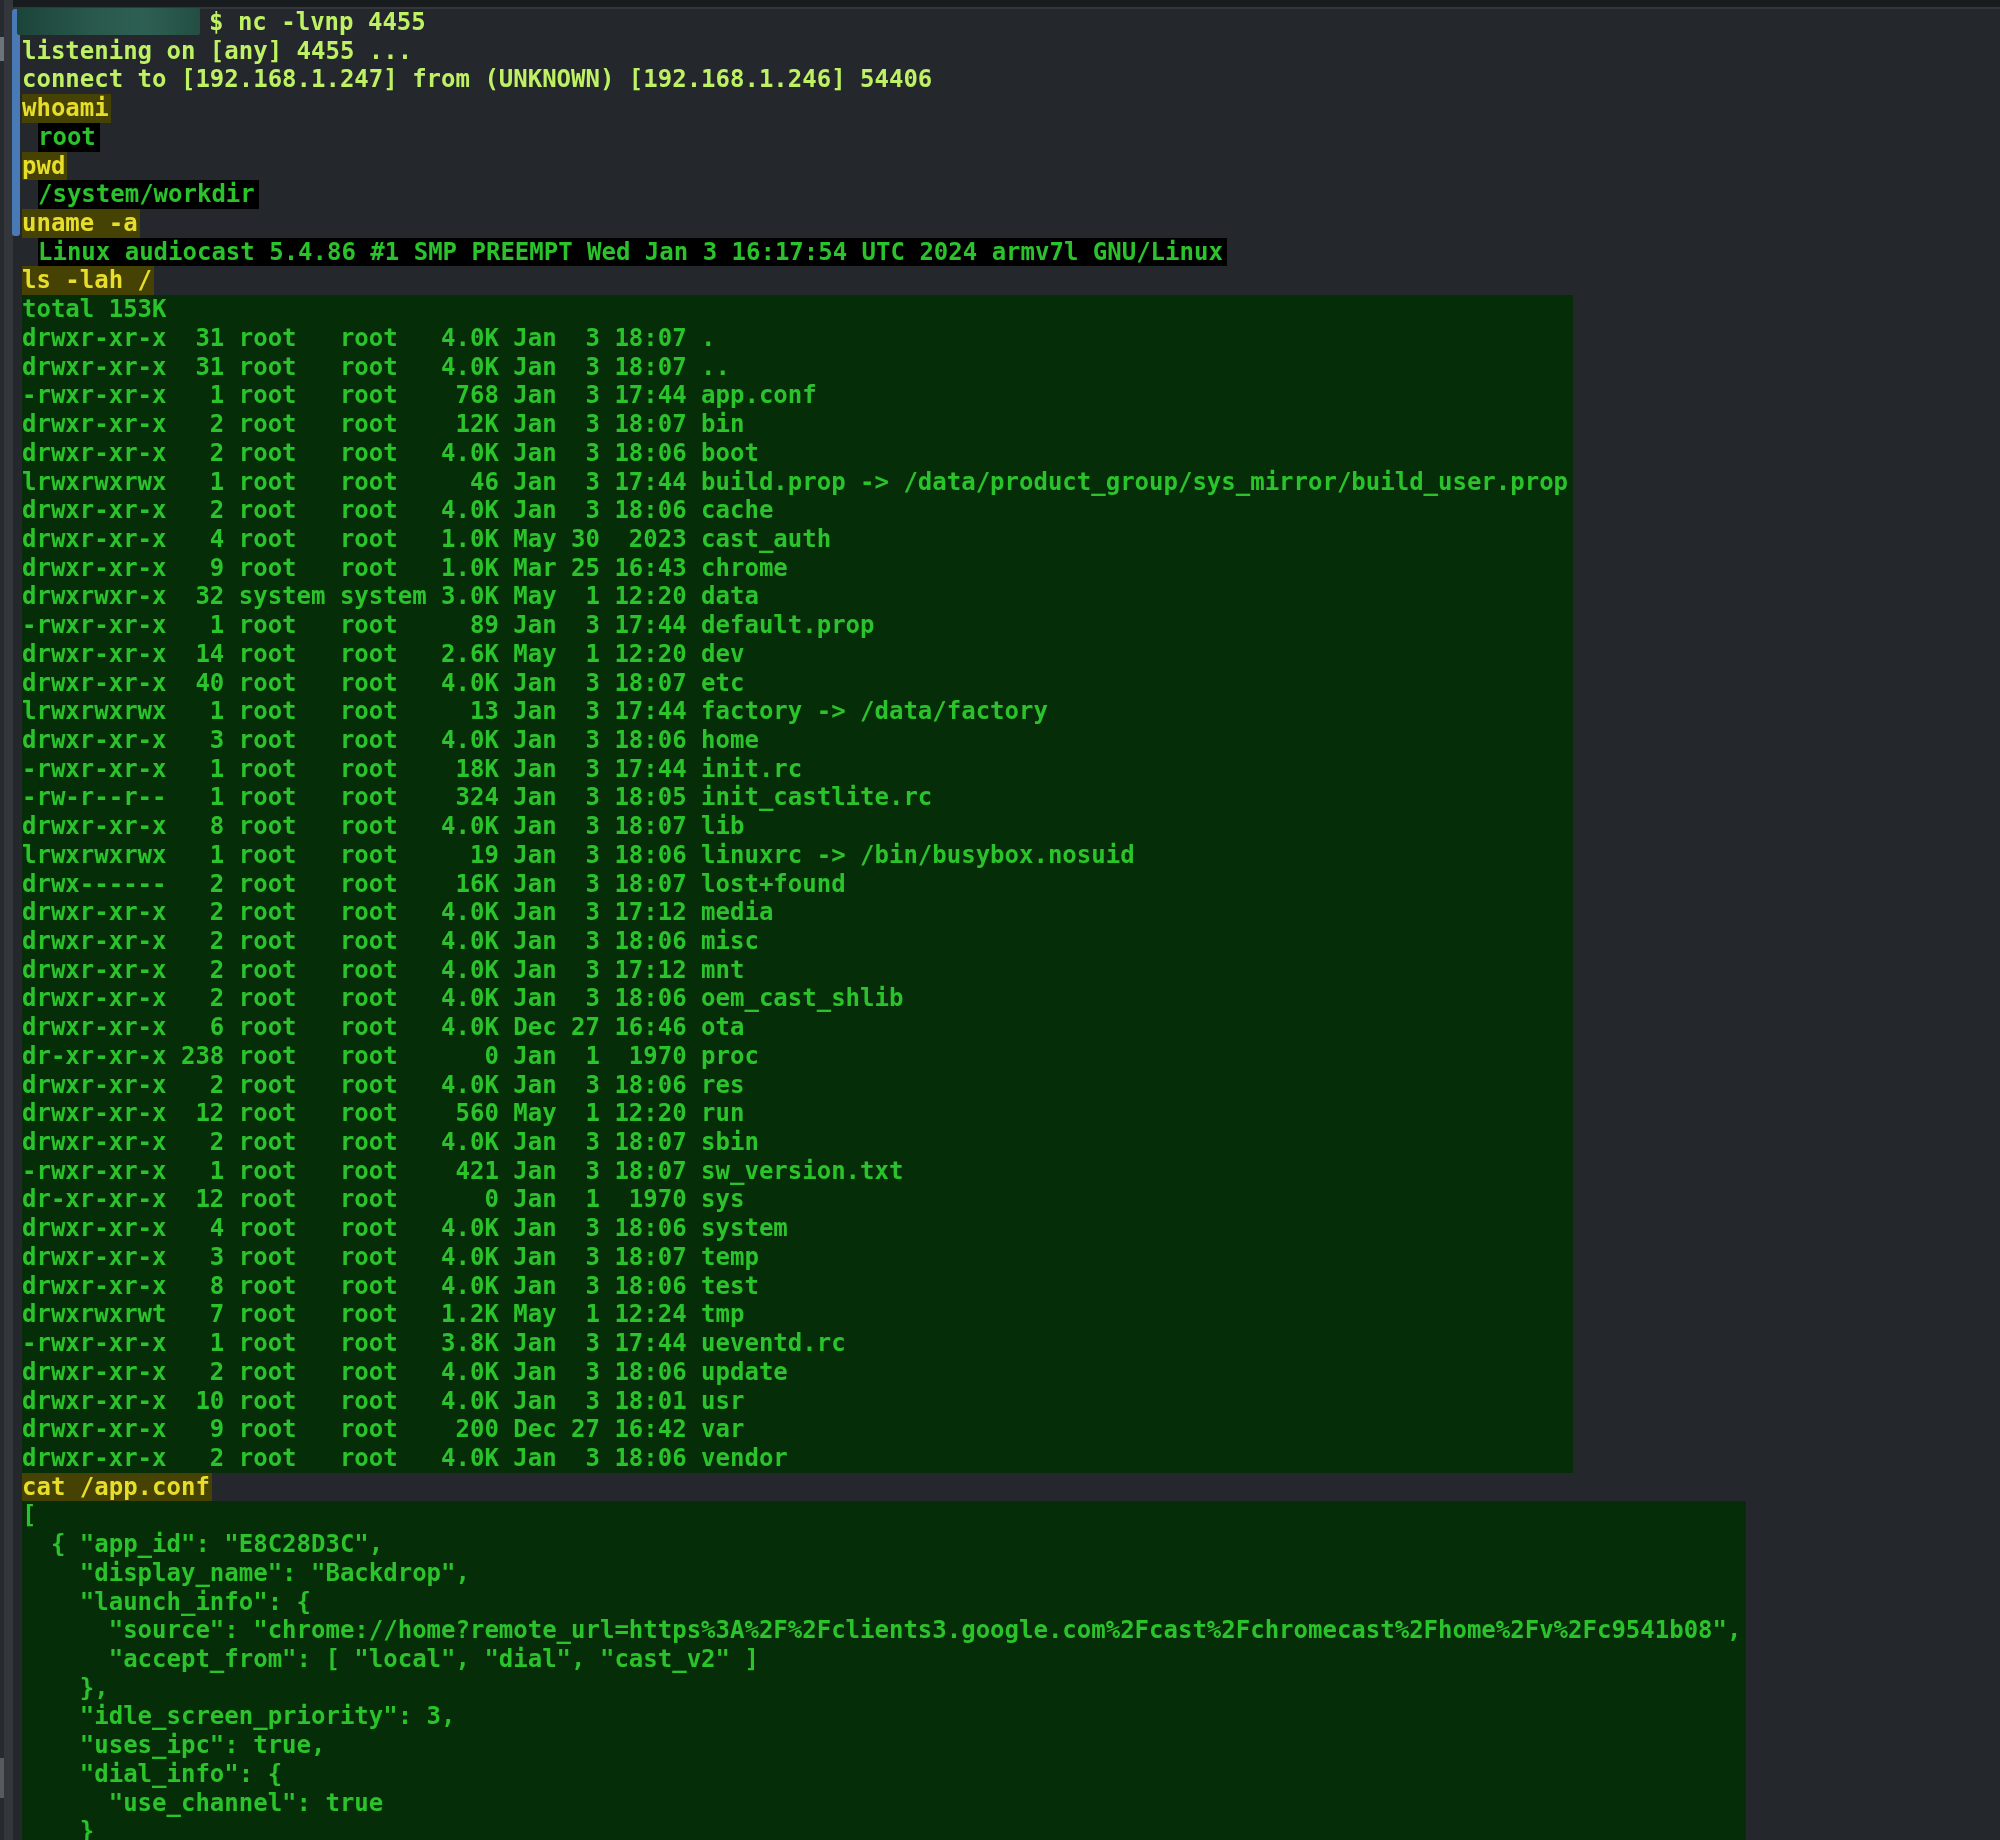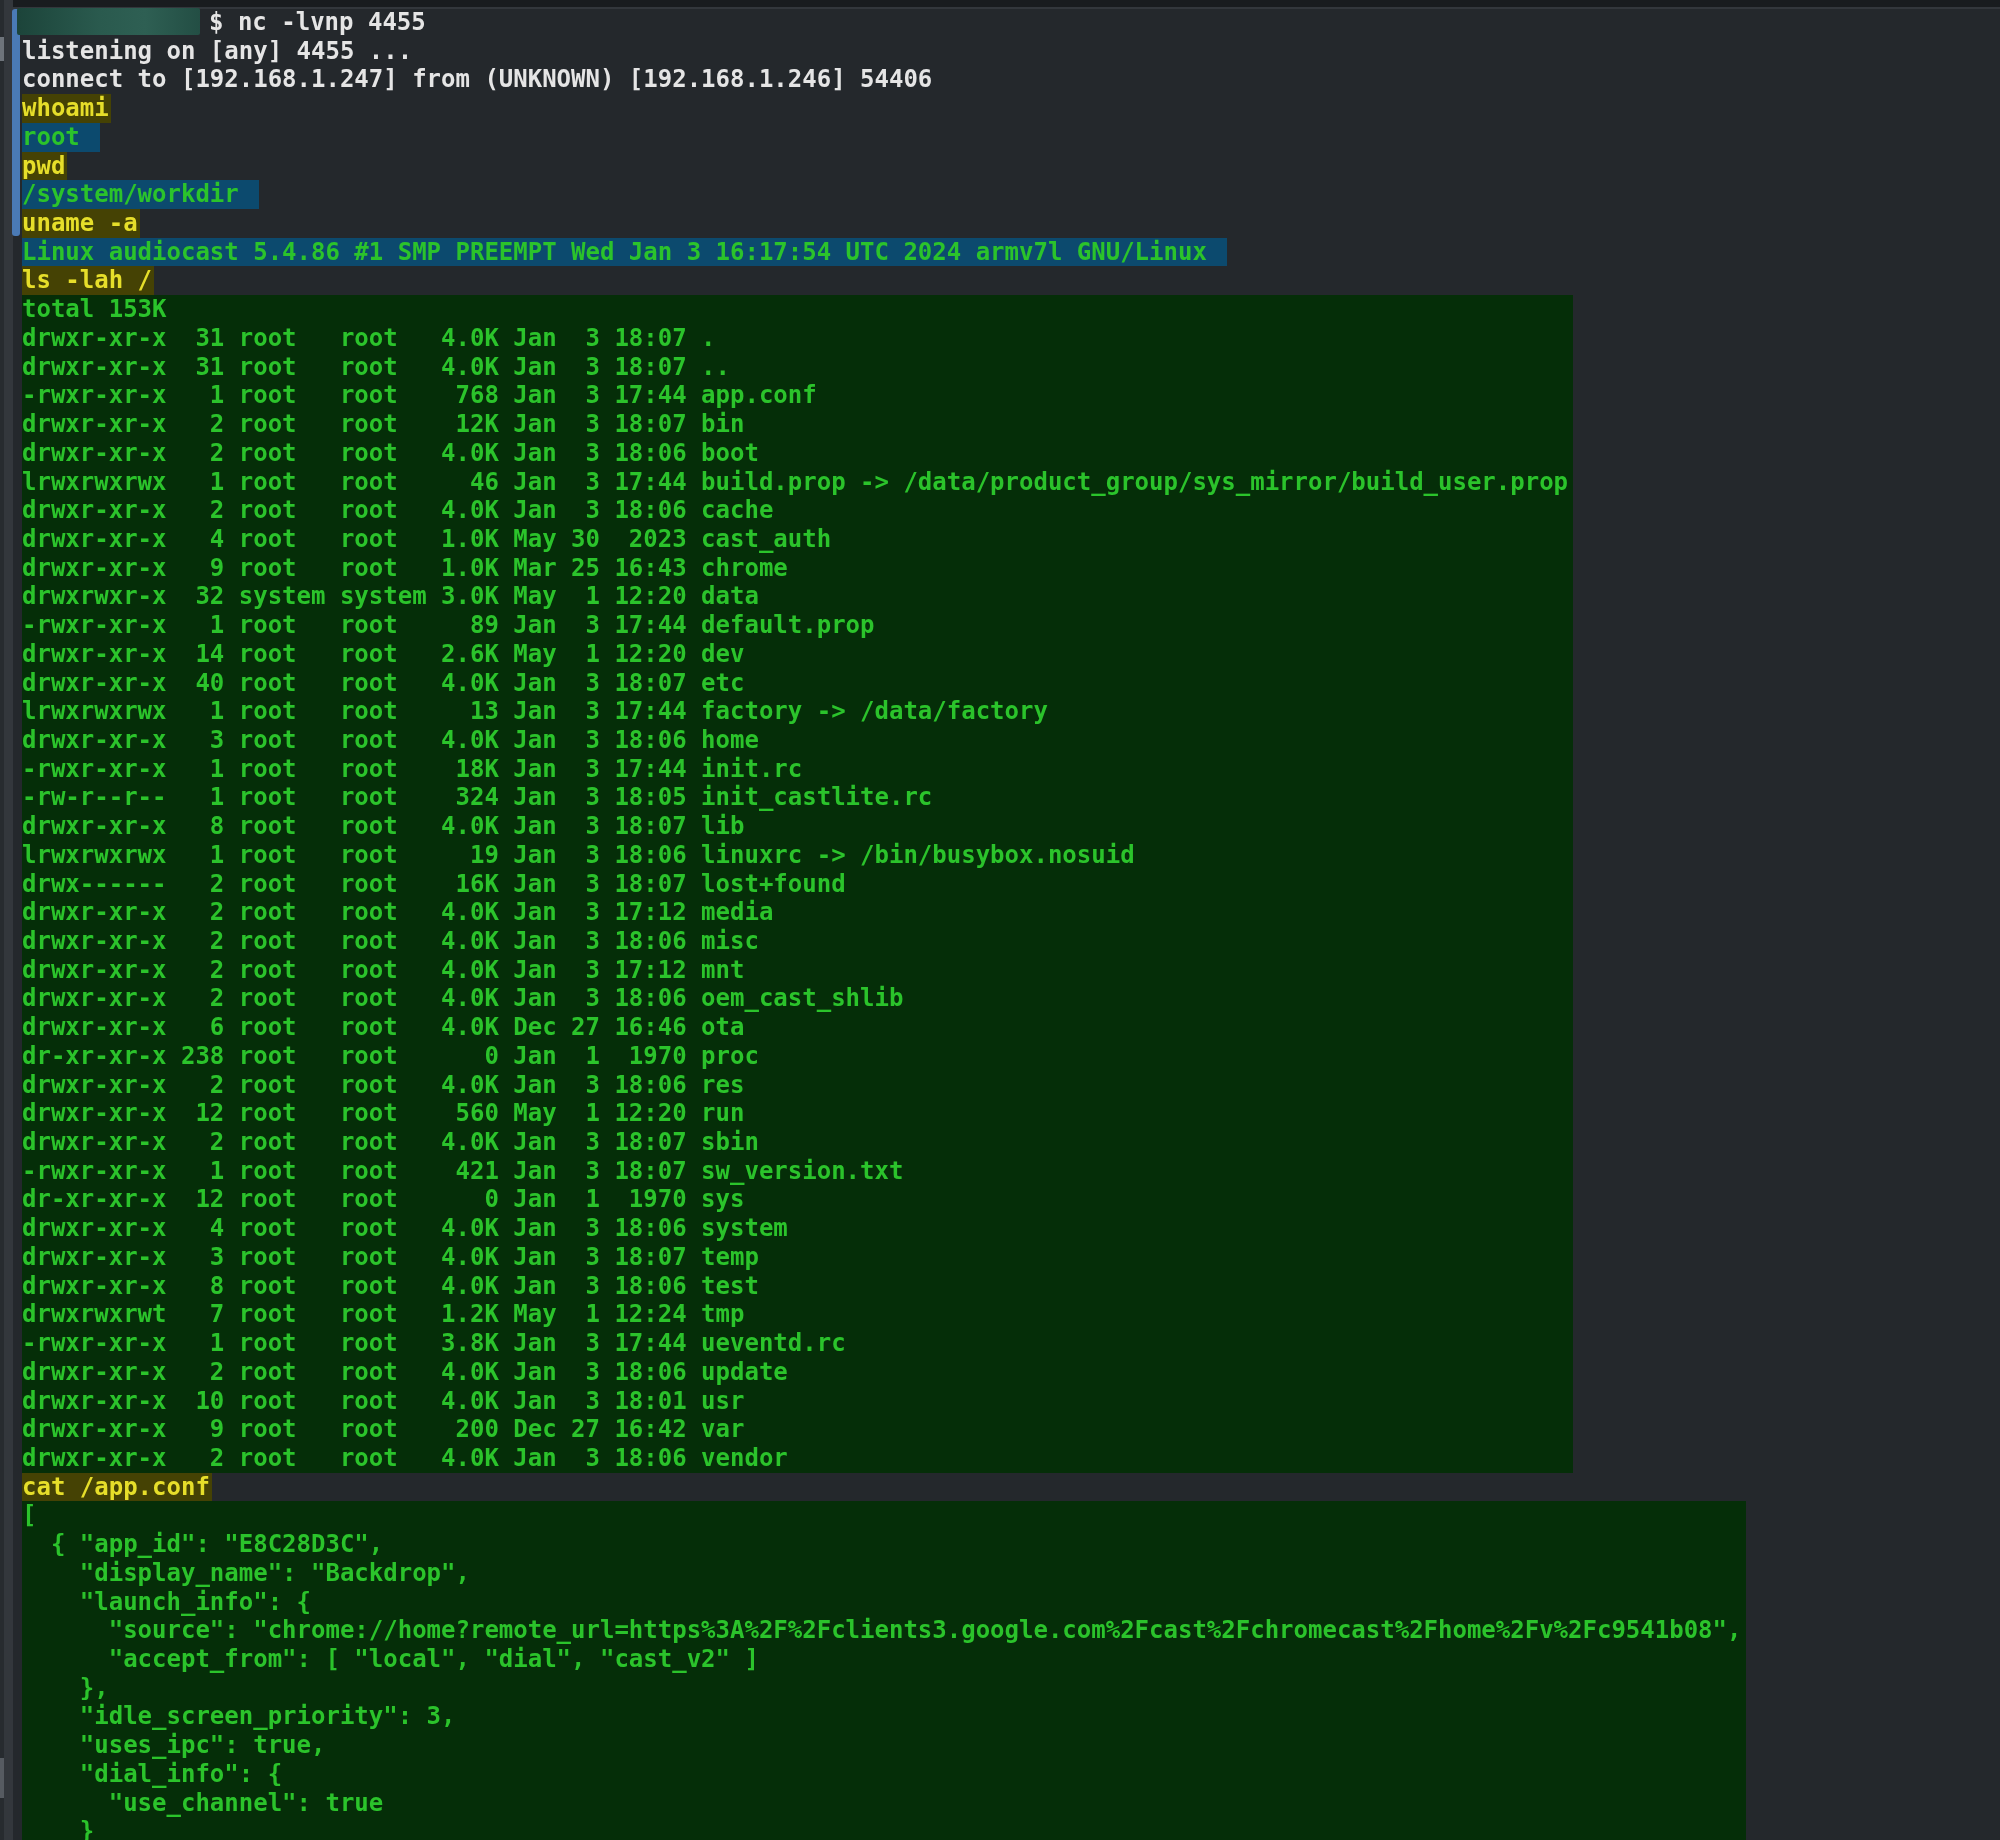--- a/index.html
+++ b/index.html
@@ -34,22 +34,22 @@
     background:#565b61;
   }
   .term-body {
     position:absolute; left:22px; top:8px; right:0;
     font-size:24px; line-height:28.72px;
     white-space:pre; color:#e4e4e4;
   }
   .line { height:28.72px; }
   .line > .t { display:inline-block; height:28.72px; }
   .line.cmd > .t { color:#e6de2a; background:#454204; padding-right:2px; }
-  .line.hl  > .t { color:#2bc32b; background:#0c4a6e; padding-right:20px; }
-  .line.plain > .t { color:#e5e5e5; }
+  .line.hl  > .t { color:#2bc32b; background:#000000; padding-right:4px;margin-left:16px; }
+  .line.plain > .t { color:#bef264; }
   .redacted {
     display:inline-block; width:183px; height:27px; margin-left:-5px;
     margin-right:9px; vertical-align:middle; margin-top:-3px;
     background:linear-gradient(90deg,#1c443a 0%,#2a5a4e 45%,#2e5f53 70%,#234e44 100%);
     border-radius:2px;
   }
   .out-block {
     background:#052e08; width:max-content; padding-right:5px;
     color:#2bc32b;
   }

